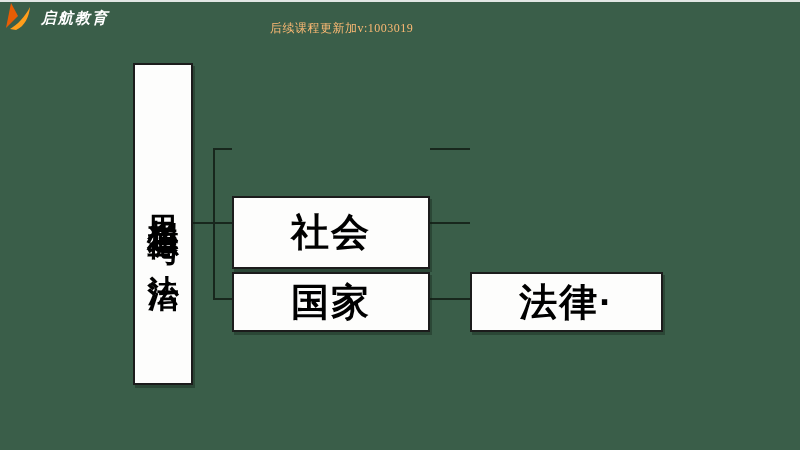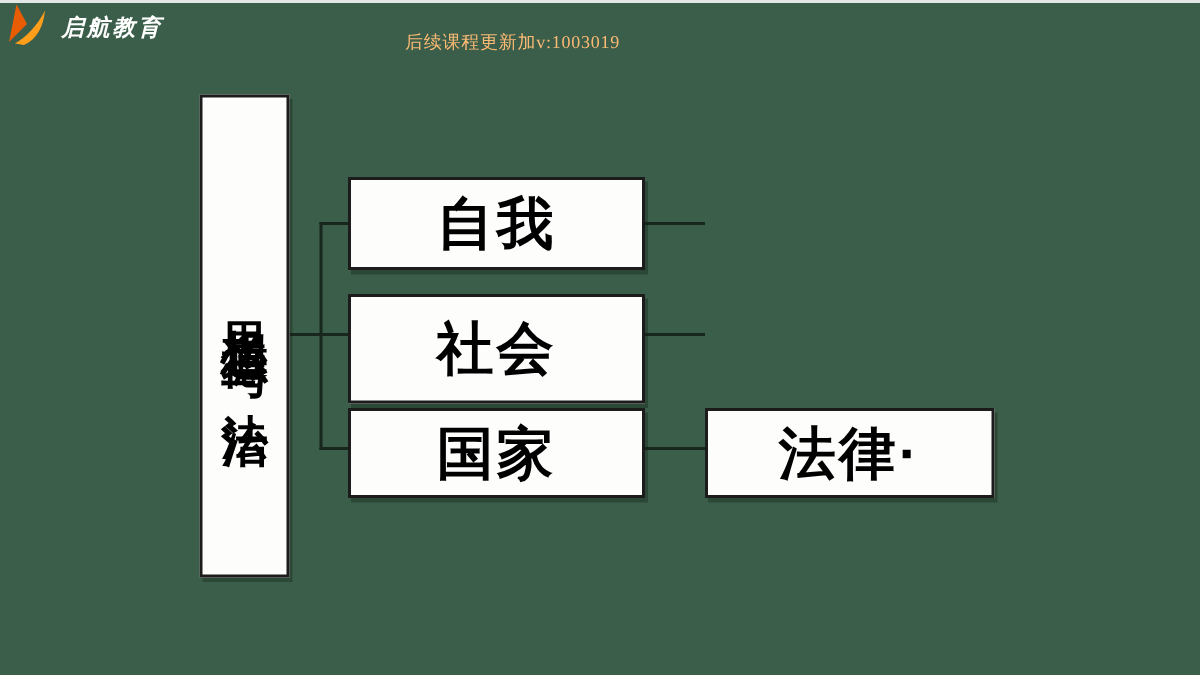--- a/index.html
+++ b/index.html
@@ -69,19 +69,18 @@
   <div class="line" style="left:213px;top:148px;width:19px;height:2px;"></div>
   <div class="line" style="left:213px;top:298px;width:19px;height:2px;"></div>
   <div class="line" style="left:430px;top:148px;width:40px;height:2px;"></div>
   <div class="line" style="left:430px;top:222px;width:40px;height:2px;"></div>
   <div class="line" style="left:430px;top:298px;width:40px;height:2px;"></div>
 
   <div class="dbox root-box">
     <span class="vtext">思想道德与　法治</span>
   </div>
 
-  <div class="dbox node col-level row-0">自我</div>
   <div class="dbox node col-level row-1">社会</div>
   <div class="dbox node col-level row-2">国家</div>
 
   <div class="dbox node col-aspect row-2">法律·</div>
 
 </div>
 
 </body></html>

